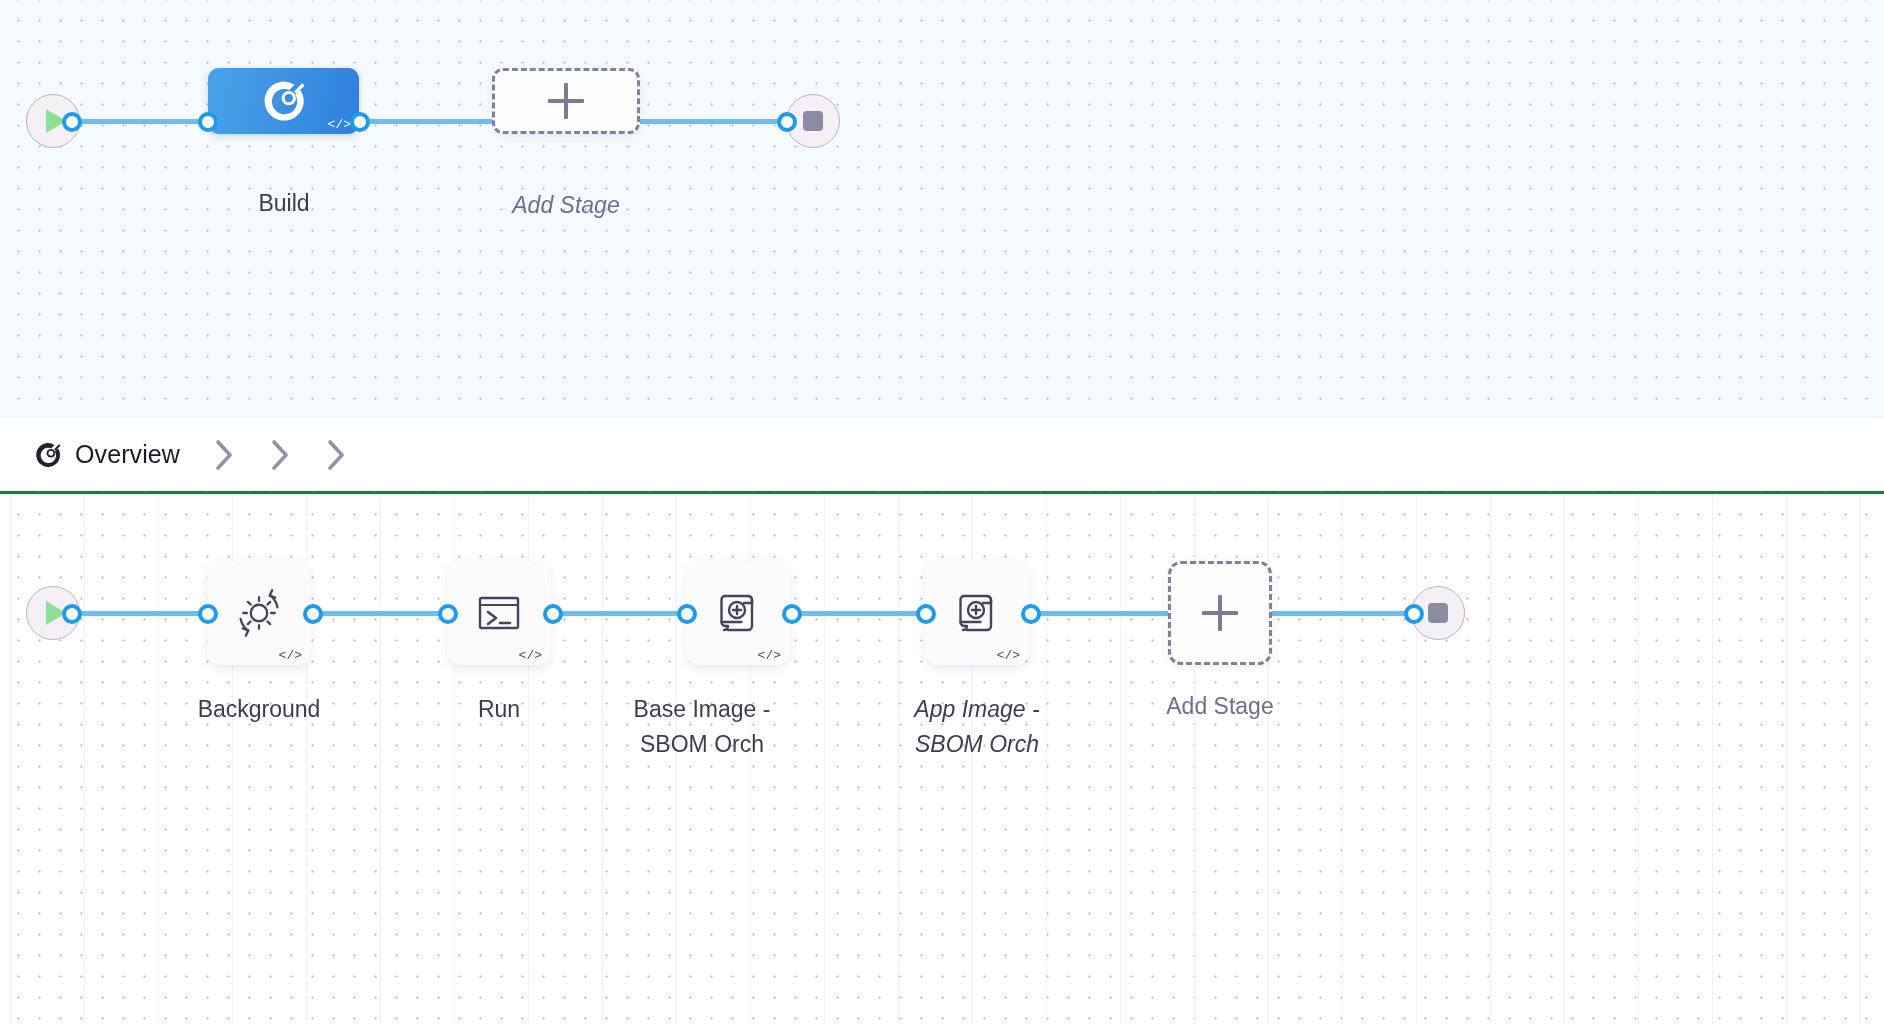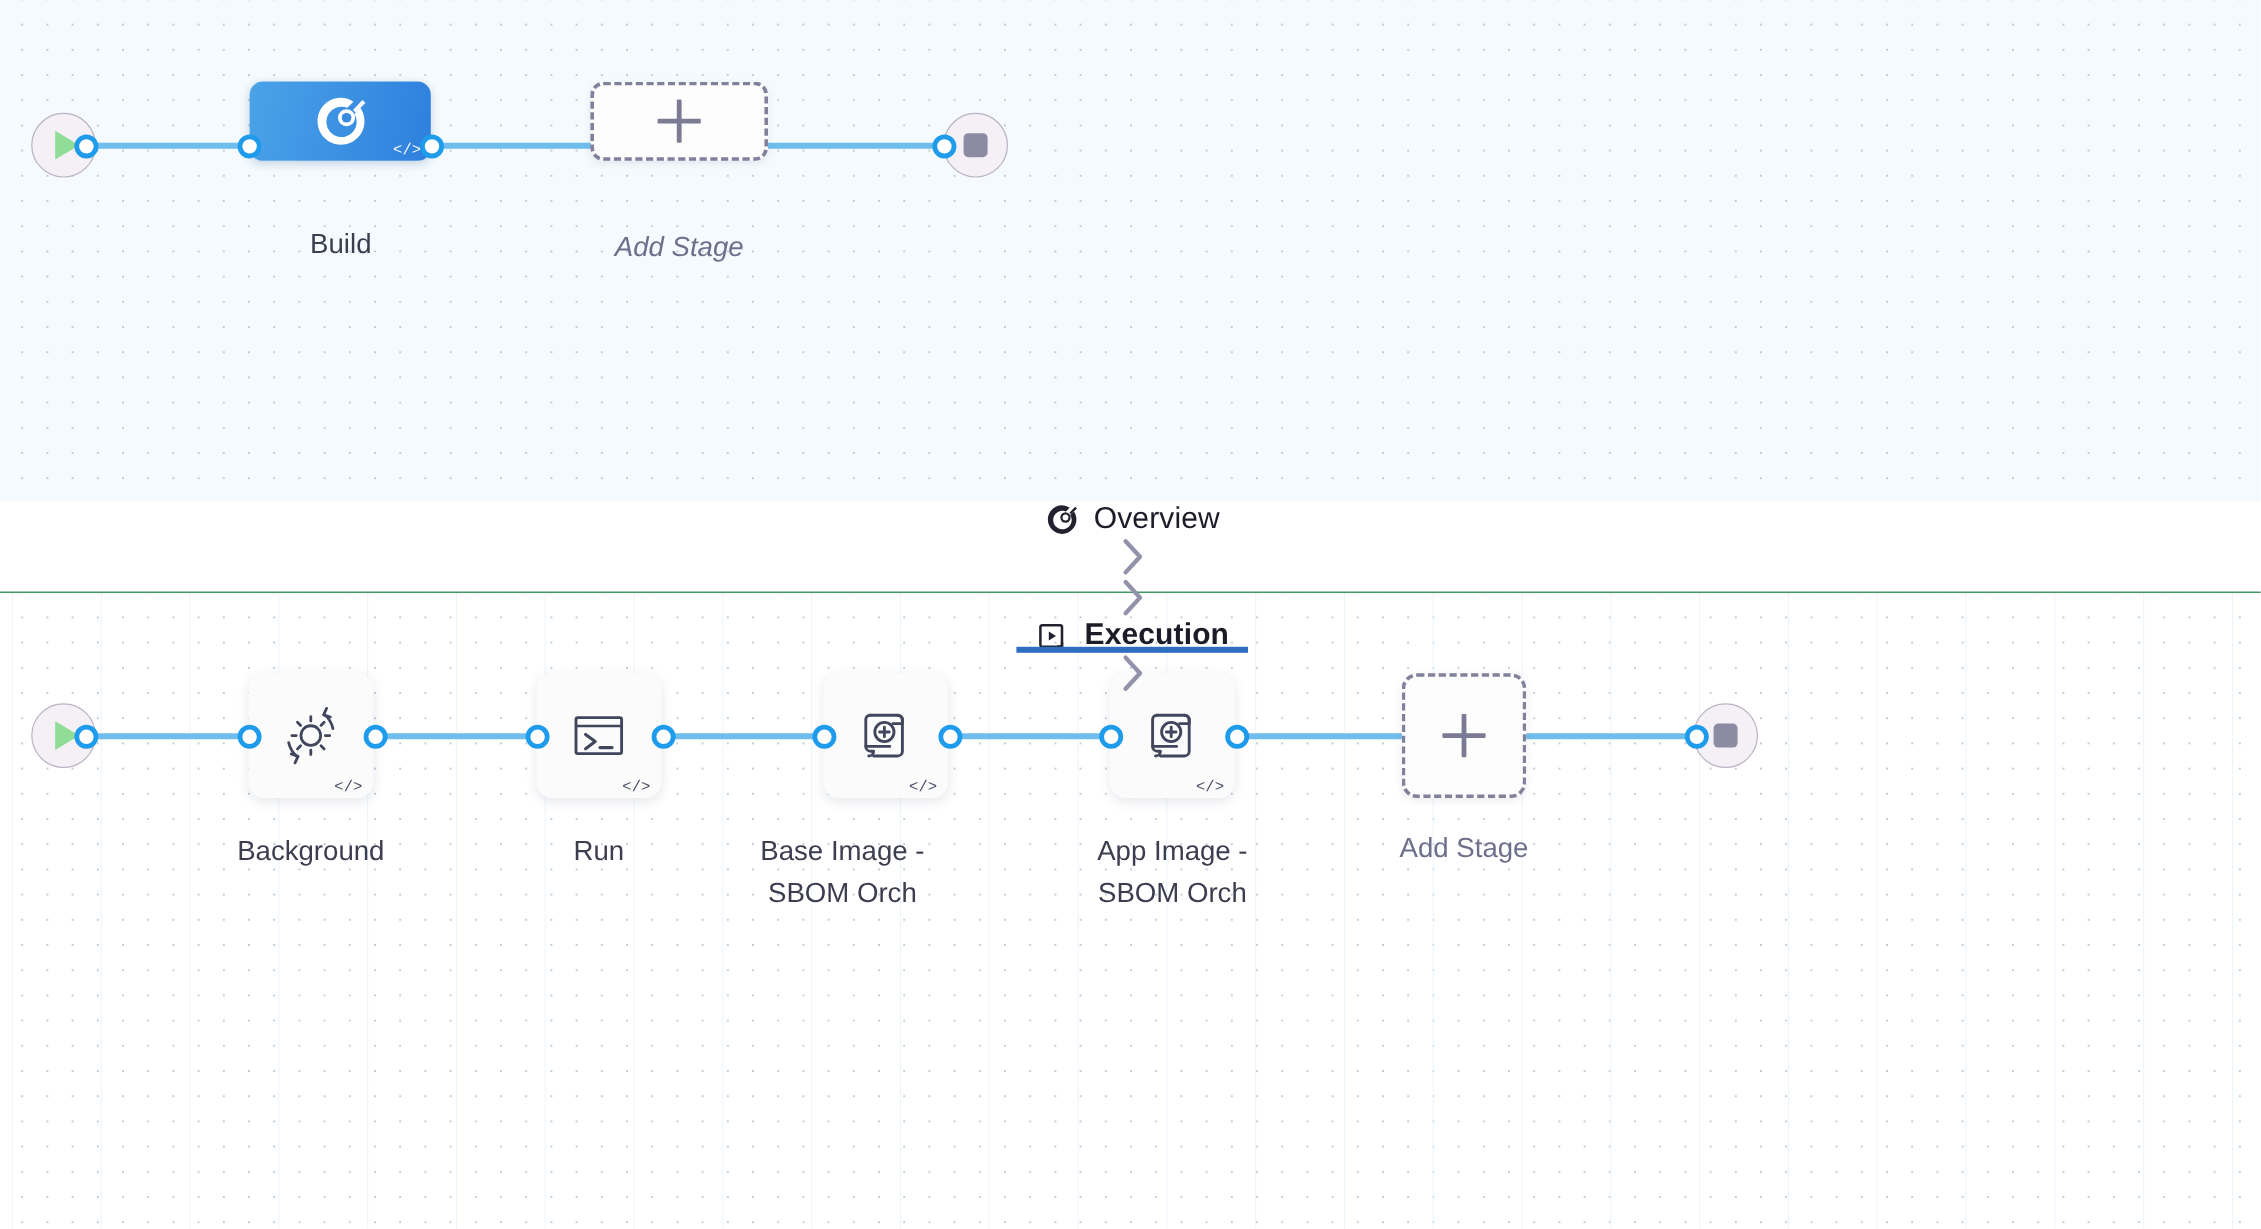--- a/index.html
+++ b/index.html
@@ -25,24 +25,23 @@
   }
 
   
   .tab-bar {
     position: relative;
     width: 1884px;
     height: 76px;
     background: #ffffff;
     display: flex;
     align-items: center;
-    padding-left: 3px;
-    border-bottom: 1px solid #15803d;
+    padding-left: 18px;
+    border-bottom: 3px solid #15803d;
     z-index: 5;
-    flex-direction: column;
   }
   .tab {
     display: flex;
     align-items: center;
     gap: 13px;
     height: 76px;
     padding: 0 16px;
     cursor: pointer;
     position: relative;
   }
@@ -254,28 +253,20 @@
     </svg>
   </div>
 
 
   <div class="chev">
     <svg width="22" height="34" viewBox="0 0 22 34" fill="none">
       <path d="M5 4l12 13L5 30" stroke="#9293ab" stroke-width="3.6" stroke-linecap="round" stroke-linejoin="round"></path>
     </svg>
   </div>
 
-  <div class="tab active">
-    <svg class="tab-icon" viewBox="0 0 28 28">
-      <rect x="4" y="5" width="18" height="18" rx="1.6" fill="none" stroke="#22222e" stroke-width="2.1"></rect>
-      <path d="M11 10.3l6 3.7-6 3.7z" fill="#22222e"></path>
-      <path d="M22 19.5v3.2h-3.2" fill="none" stroke="#22222e" stroke-width="2.1" stroke-linecap="round"></path>
-    </svg>
-    <span class="tab-label">Execution</span>
-  </div>
 
   <div class="chev">
     <svg width="22" height="34" viewBox="0 0 22 34" fill="none">
       <path d="M5 4l12 13L5 30" stroke="#9293ab" stroke-width="3.6" stroke-linecap="round" stroke-linejoin="round"></path>
     </svg>
   </div>
 
 </div>
 
 <div class="step-canvas">
@@ -348,21 +339,21 @@
         <path d="M10.5 36a4 4 0 0 0 4 4h2.5a4 4 0 0 1-4 4"></path>
         <path d="M37 10a4 4 0 0 1 4 4v3h-8"></path>
         <circle cx="26" cy="24" r="8"></circle>
         <path d="M26 20v8M22 24h8"></path>
       </g>
     </svg>
     <span class="code-badge">&lt;/&gt;</span>
   </div>
   <div class="port" style="left:916px; top:110px;"></div>
   <div class="port" style="left:1021px; top:110px;"></div>
-  <div class="caption" style="left:877px; top:198px; width:200px;">App Image -
+  <div class="caption" style="left:877px; top:198px; width:200px;font-style:italic;">App Image -
 SBOM Orch</div>
 
   <div class="add-node" style="left:1168px; top:67px; width:104px; height:104px; border-radius:13px;">
     <div class="plus"></div>
   </div>
   <div class="caption muted" style="left:1120px; top:195px; width:200px;">Add Stage</div>
 
   <div class="port" style="left:1404px; top:110px;"></div>
   <div class="terminal" style="left:1411px; top:92px;">
     <div class="stop-sq"></div>

